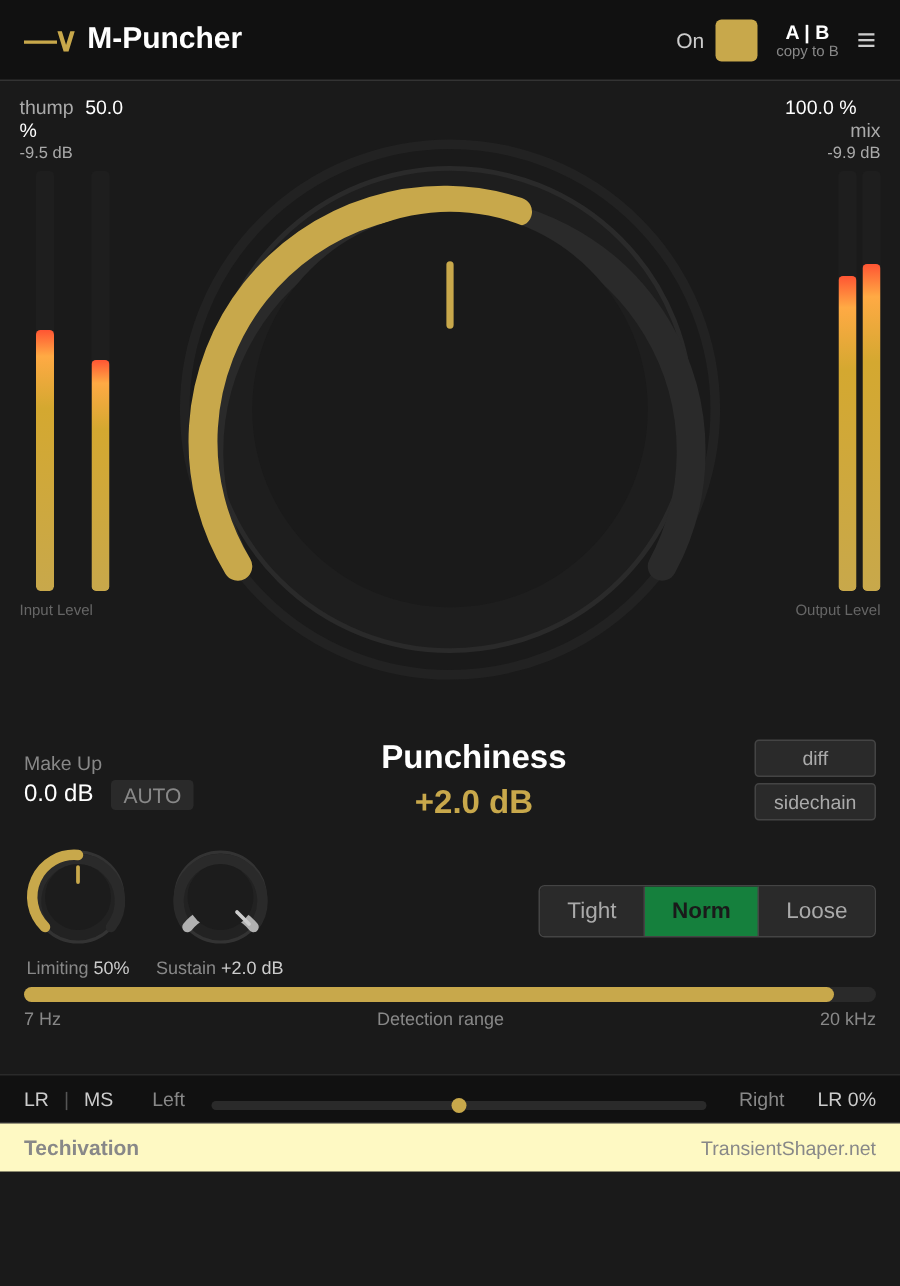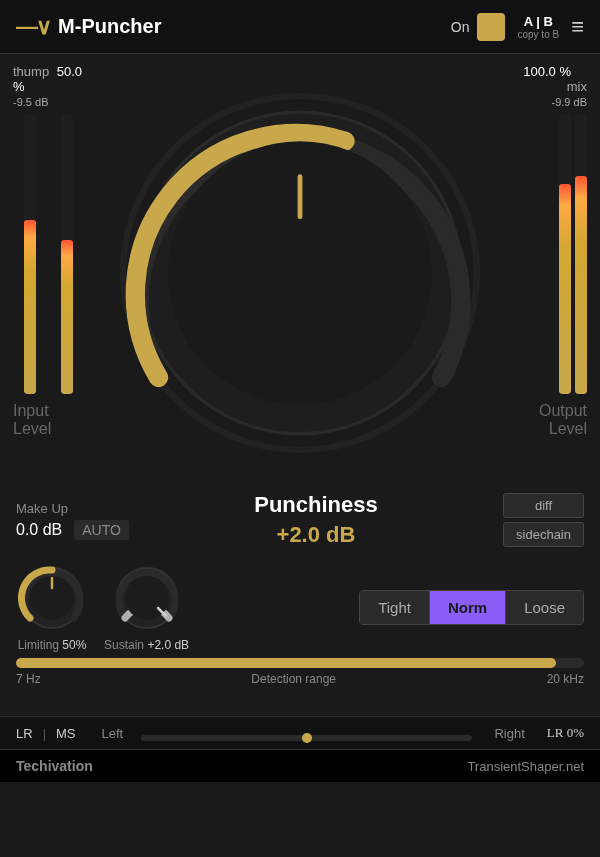--- a/index.html
+++ b/index.html
@@ -131,21 +131,21 @@
       padding: 8px 18px;
       background: #2a2a2a;
       color: #aaa;
       border: none;
       font-size: 15px;
       cursor: pointer;
       border-right: 1px solid #444;
     }
     .tnl-btn:last-child { border-right: none; }
     .tnl-btn.active {
-      background: #8b5cf6;
+      background: #15803d;
       color: #1a1a1a;
       font-weight: bold;
     }
 
     
     .detection-bar-row {
       padding: 0 16px 6px;
       display: flex;
       flex-direction: column;
       gap: 4px;
@@ -220,21 +220,21 @@
     }
     .lr-ms-right { font-size: 13px; color: #888; margin-left: 4px; }
     .lr-ms-pct { font-size: 13px; color: #ccc; }
 
     
     .footer {
       display: flex;
       justify-content: space-between;
       align-items: center;
       padding: 8px 16px;
-      background: #000000;
+      background: #fef9c3;
       border-top: 1px solid #333;
       gap: 32px;
     }
     .footer-left { font-size: 14px; color: #888; font-weight: bold; }
     .footer-right { font-size: 13px; color: #888; }
 
     .main-content-row {
       display: flex;
       align-items: stretch;
       padding: 10px 13px 0;
@@ -286,21 +286,21 @@
     }
     .vertical-meter-fill {
       position: absolute;
       bottom: 0;
       width: 100%;
       border-radius: 3px;
       background: linear-gradient(to top, #c8a84b 0%, #d4a830 70%, #ffaa44 90%, #ff5533 100%);
     }
 
     .input-output-label {
-      font-size: 16px;
+      font-size: 10px;
       color: #666;
       margin-top: 4px;
     }
 
     .punchiness-row {
       display: flex;
       justify-content: space-between;
       align-items: center;
       padding: 10px 16px 6px;
     }
@@ -453,19 +453,19 @@
 
 <div class="lr-ms-row">
   <button class="lr-ms-btn">LR</button>
   <span class="lr-ms-sep">|</span>
   <button class="lr-ms-btn">MS</button>
   <span class="lr-ms-label" style="margin-left:16px;">Left</span>
   <div class="lr-ms-slider-container">
     <div class="lr-ms-slider-thumb"></div>
   </div>
   <span class="lr-ms-right">Right</span>
-  <span class="lr-ms-pct" style="margin-left:12px;font-family:Liberation Serif, serif;">LR 0%</span>
+  <span class="lr-ms-pct" style="margin-left:12px;">LR 0%</span>
 </div>
 
 <div class="footer">
   <span class="footer-left">Techivation</span>
   <span class="footer-right">TransientShaper.net</span>
 </div>
 
 </body></html>

